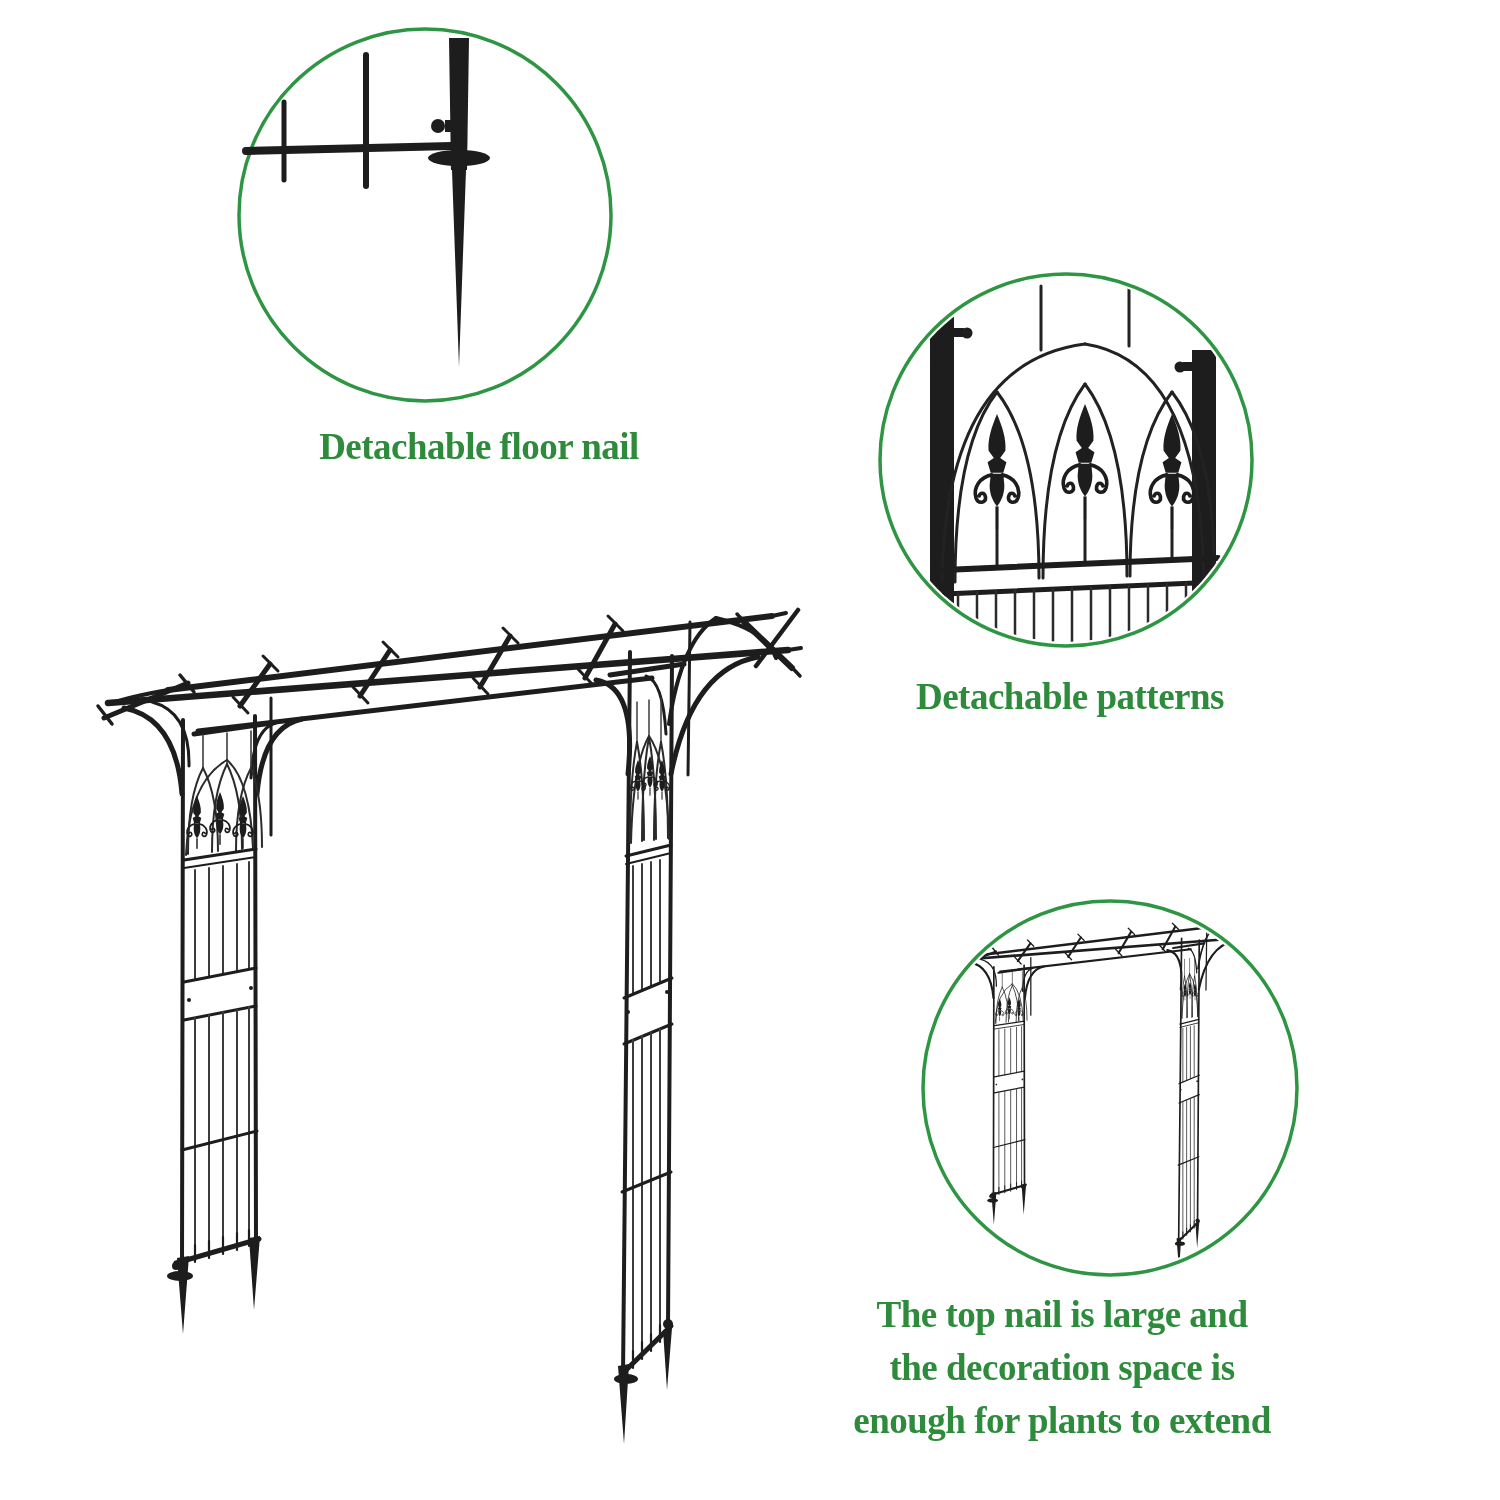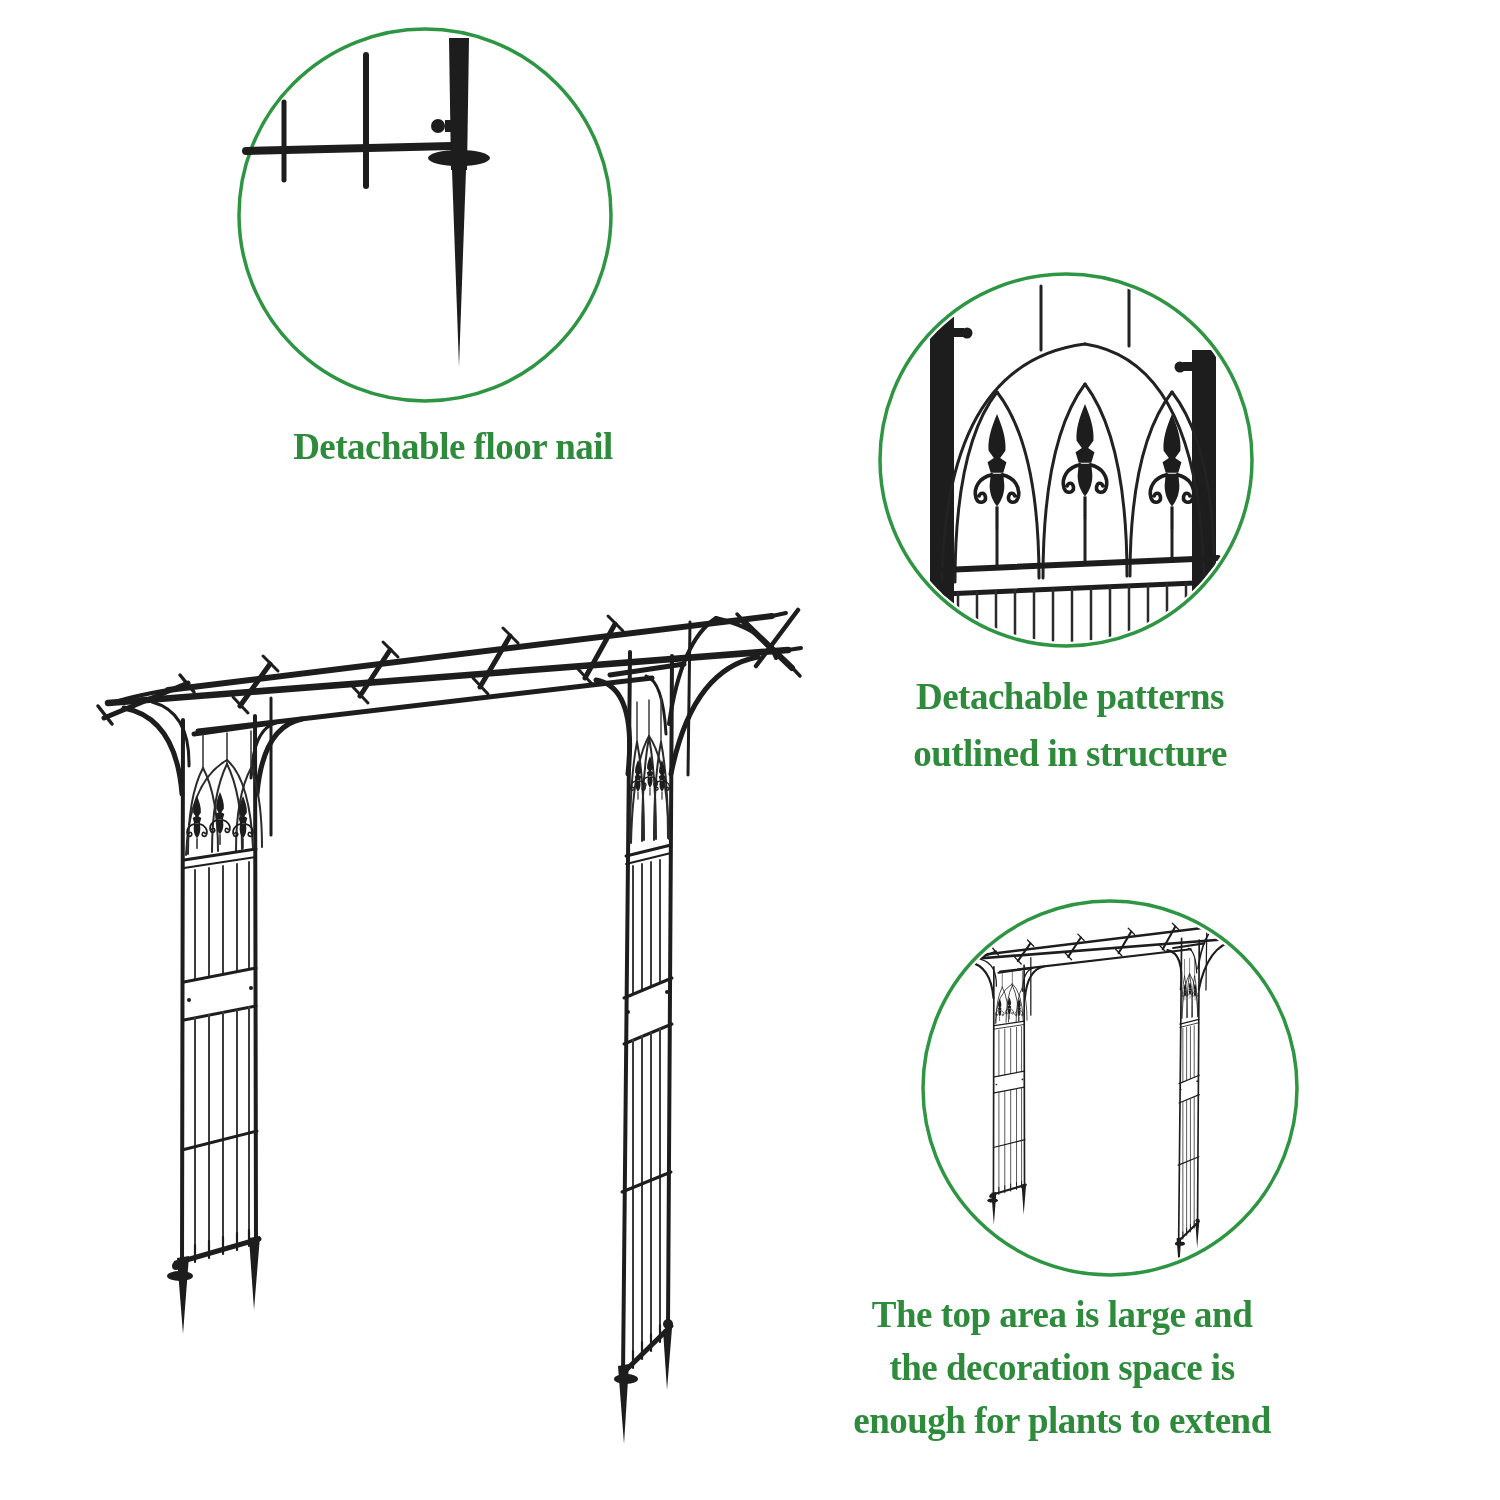--- a/index.html
+++ b/index.html
@@ -2,21 +2,21 @@
 <html><head>
 <meta charset="utf-8">
 <style>
   html,body{margin:0;padding:0;background:#ffffff;}
   body{width:1500px;height:1500px;position:relative;overflow:hidden;
        font-family:"Liberation Serif","DejaVu Serif",serif;}
   #scene{position:absolute;left:0;top:0;width:1500px;height:1500px;}
   .caption{position:absolute;color:#2e8b3c;font-weight:bold;
            font-size:37px;letter-spacing:-0.5px;line-height:53px;
            text-align:center;transform:translateX(-50%);white-space:nowrap;}
-  #caption-floor-nail{left:453px;top:420px;text-align:right;}
+  #caption-floor-nail{left:479px;top:420px;text-align:right;}
   #caption-patterns{left:1070px;top:668px;line-height:57px;}
   #caption-top-area{left:1062px;top:1288px;}
 </style>
 </head>
 <body>
 
 <svg id="scene" viewBox="0 0 1500 1500" xmlns="http://www.w3.org/2000/svg">
   <defs>
     <clipPath id="c2clip">
         <circle cx="1066" cy="460" r="182"></circle>
@@ -257,20 +257,19 @@
     </g>
   </g>
 </svg>
 
 <div class="caption" id="caption-floor-nail">
   <div>Detachable floor nail</div>
 </div>
 
 <div class="caption" id="caption-patterns">
   <div>Detachable patterns</div>
-  <div>outlined in structure</div>
 </div>
 
 <div class="caption" id="caption-top-area">
-  <div>The top area is large and</div>
+  <div>The top nail is large and</div>
   <div>the decoration space is</div>
   <div>enough for plants to extend</div>
 </div>
 
 </body></html>

